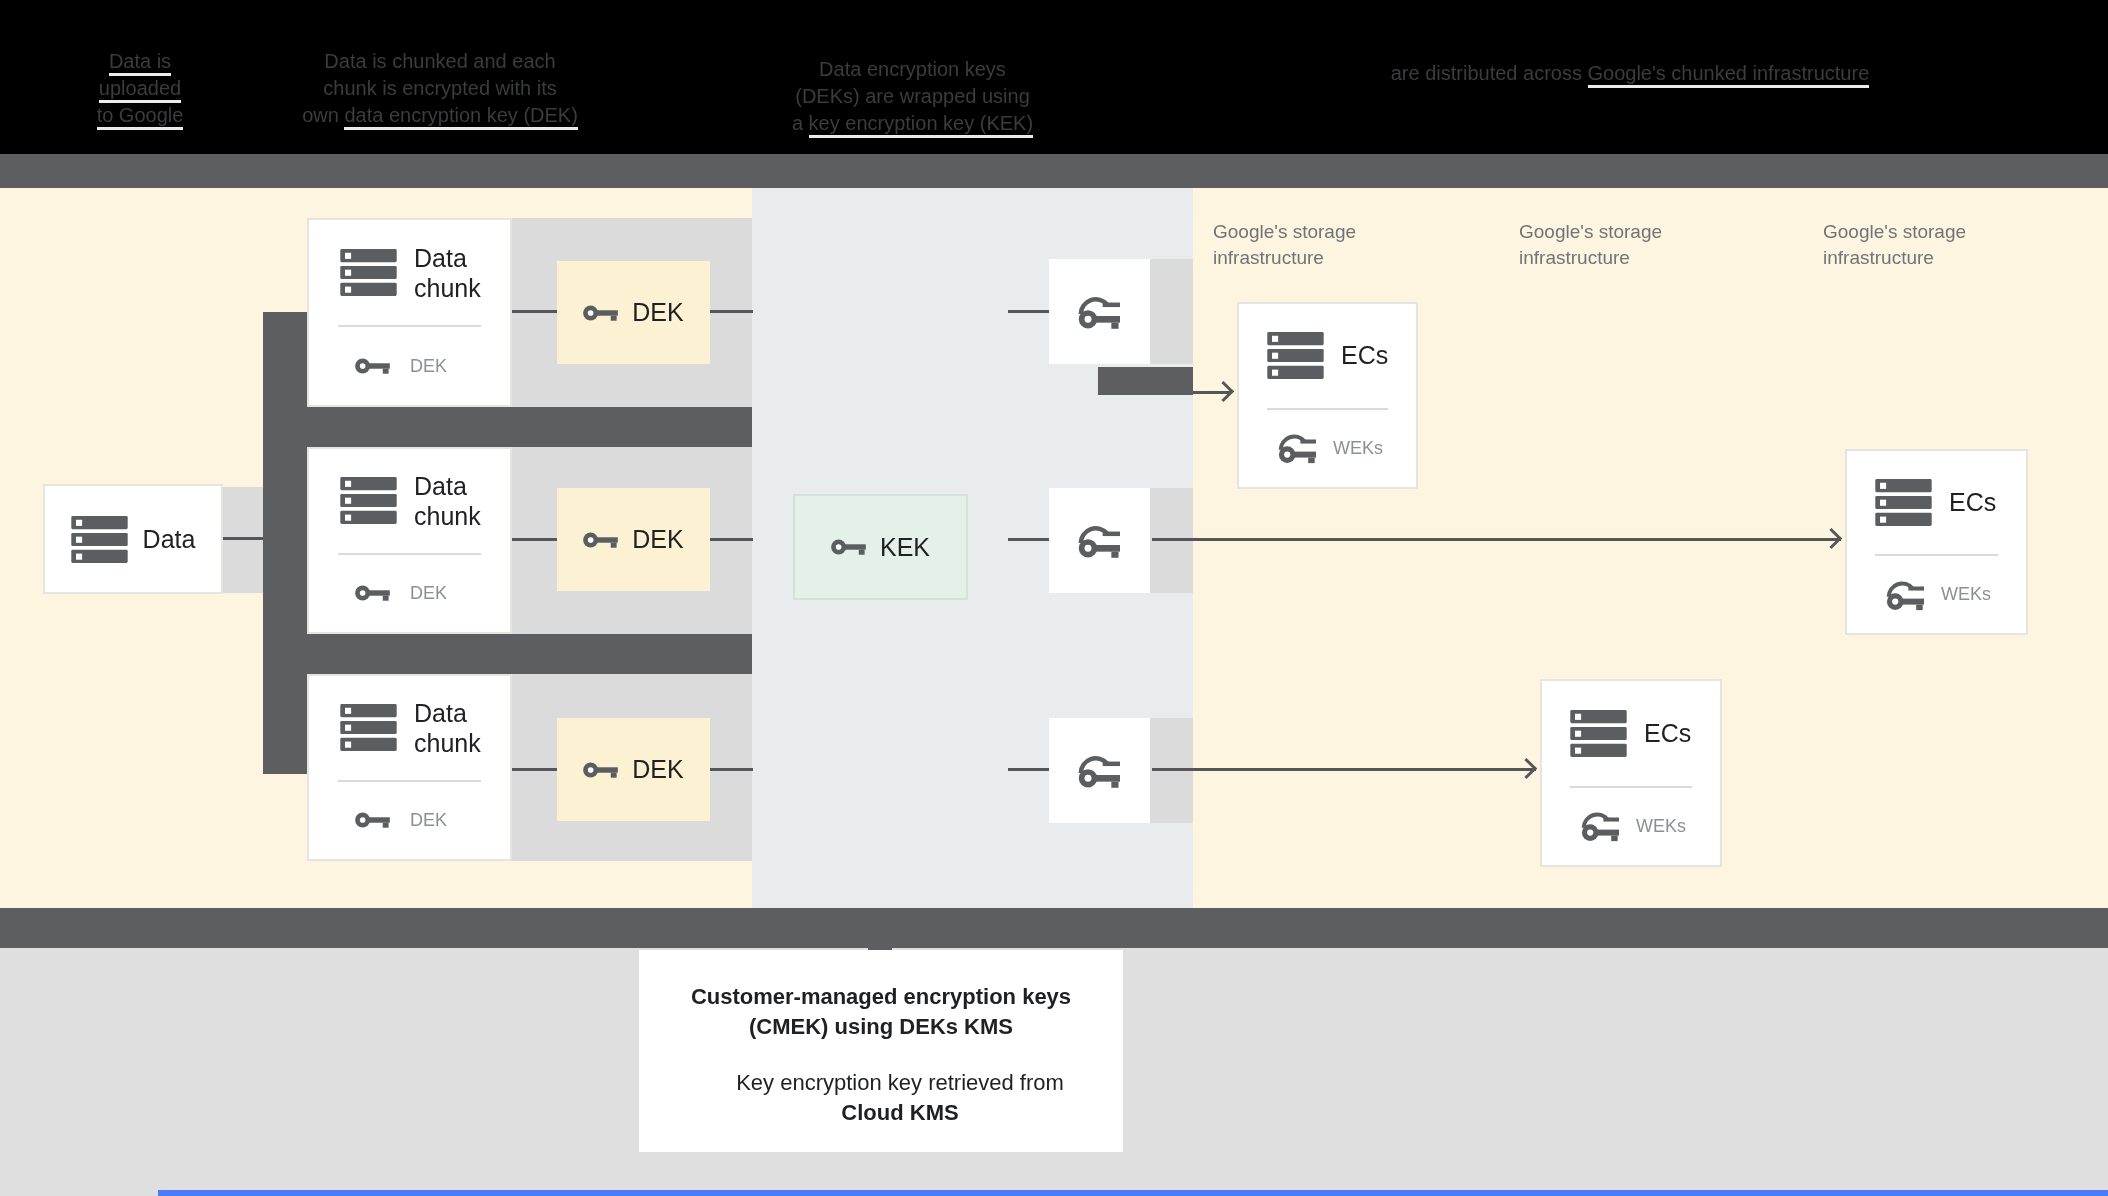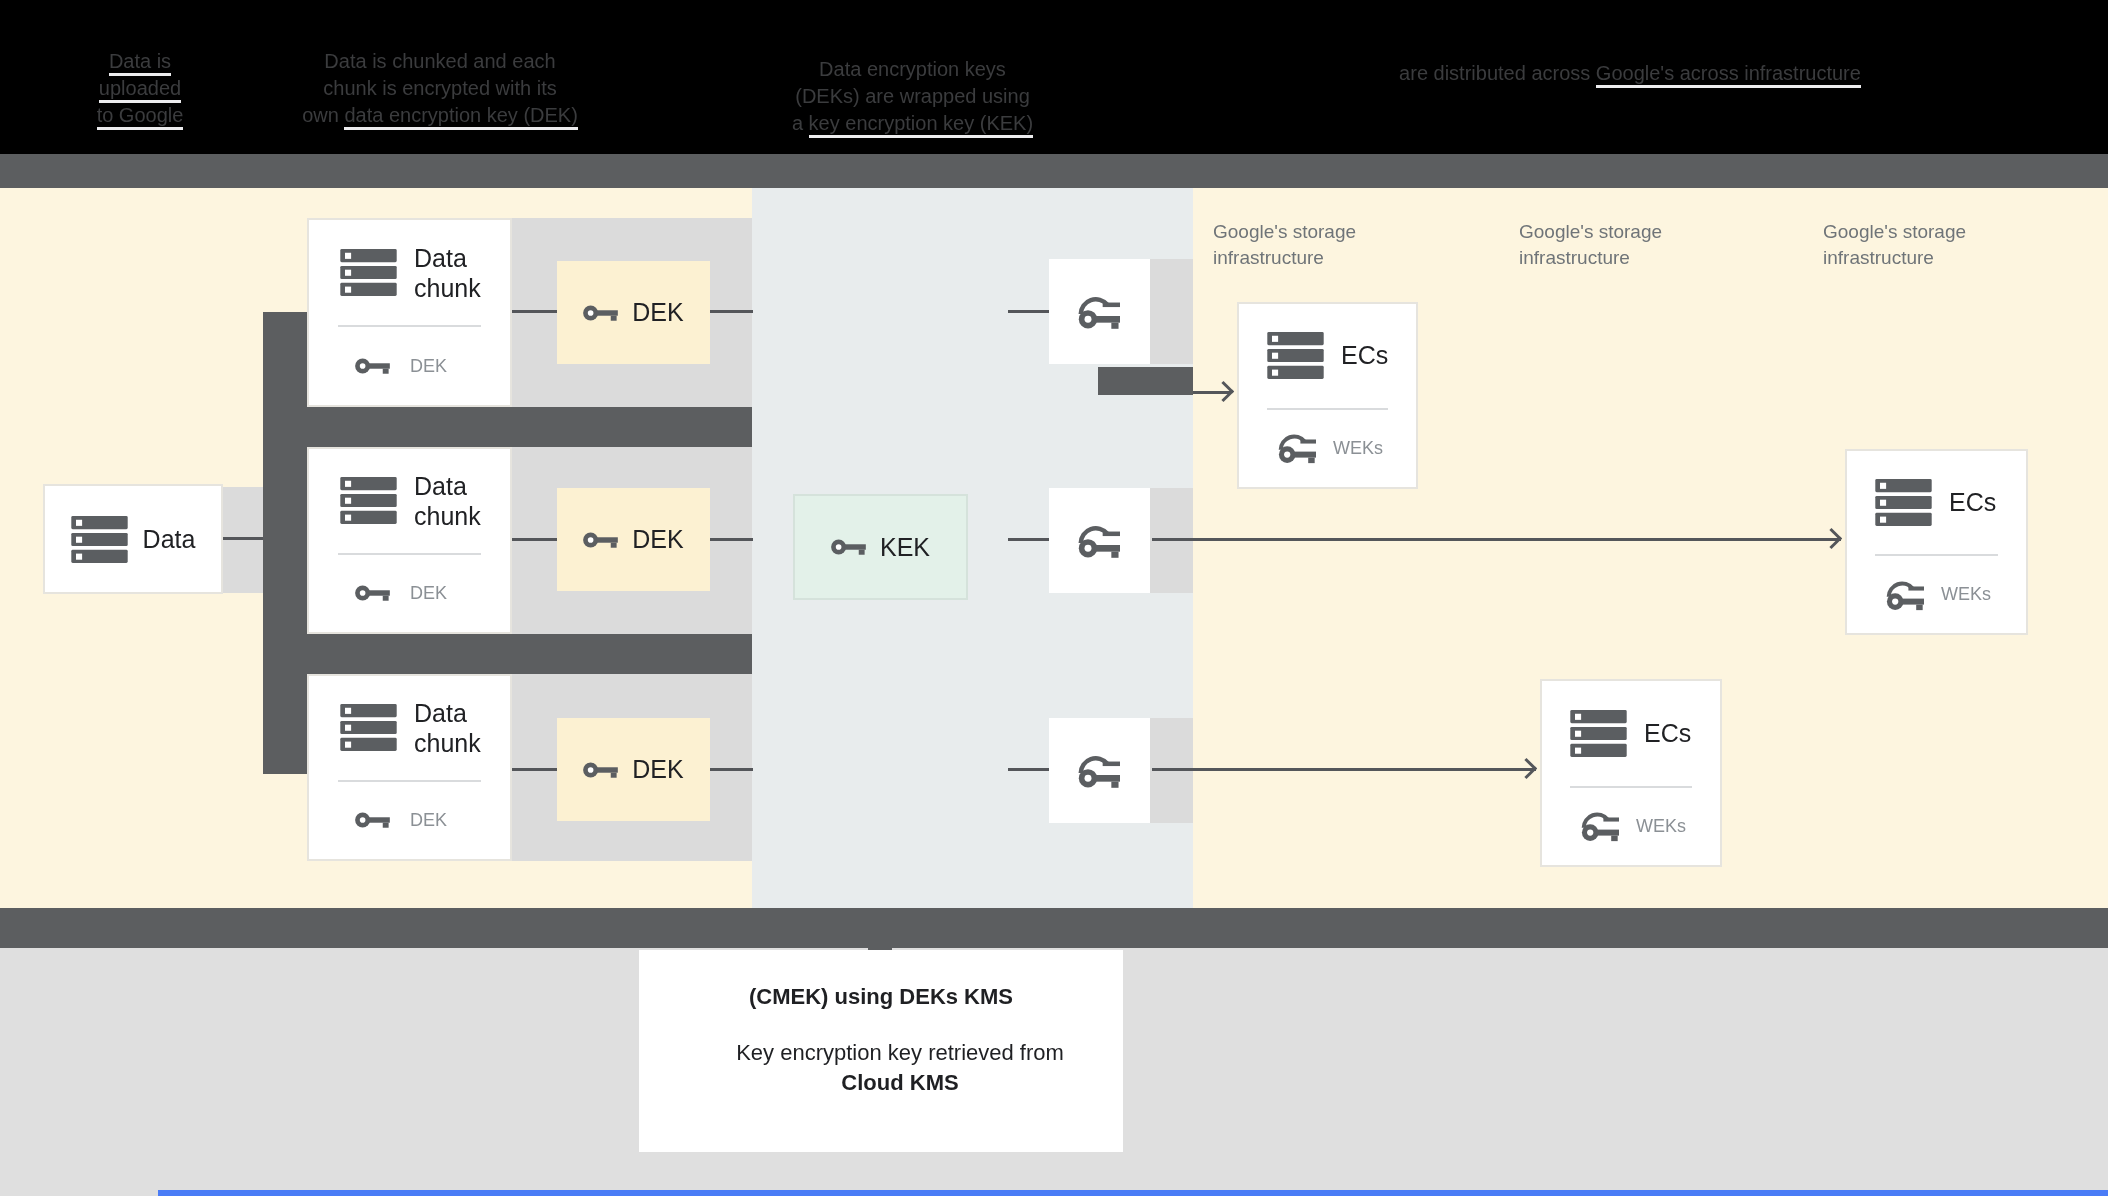--- a/index.html
+++ b/index.html
@@ -67,21 +67,21 @@
       <div>Data is chunked and each</div>
       <div>chunk is encrypted with its</div>
       <div><span>own </span><span class="lnk">data encryption key (DEK)</span></div>
     </div>
     <div class="cap" style="left:735px;top:56px;width:355px;">
       <div>Data encryption keys</div>
       <div>(DEKs) are wrapped using</div>
       <div><span>a </span><span class="lnk">key encryption key (KEK)</span></div>
     </div>
     <div class="cap" style="left:1300px;top:60px;width:660px;">
-      <div><span>are distributed across </span><span class="lnk">Google's across infrastructure</span></div>
+      <div><span>are distributed across </span><span class="lnk">Google's chunked infrastructure</span></div>
     </div>
   </div>
 
   <div class="topbar"></div>
 
   <div class="main"></div>
   <div class="midcol"></div>
 
   <div class="band" style="left:223px;top:487px;width:41px;height:106px;"></div>
   <div class="band" style="left:512px;top:218px;width:240px;height:189px;"></div>
@@ -405,20 +405,21 @@
         <circle cx="8" cy="20.5" r="2.6" fill="#fff"></circle>
       </svg>
       <span class="sublabel">WEKs</span>
     </div>
   </div>
 
   <div class="botbar"></div>
   <div class="botarea"></div>
   <div class="nub"></div>
   <div class="callout">
+    <div class="title">Customer-managed encryption keys</div>
     <div class="title">(CMEK) using DEKs KMS</div>
     <div class="body">
       <span>Key encryption key retrieved from</span><br>
       <b>Cloud KMS</b>
     </div>
   </div>
   <div class="progress"></div>
 
 </div>
 

